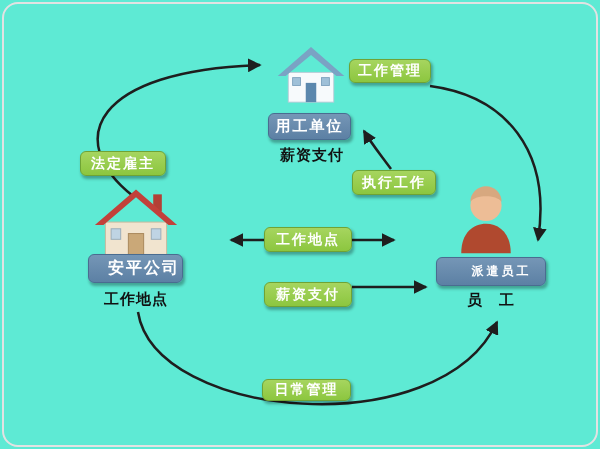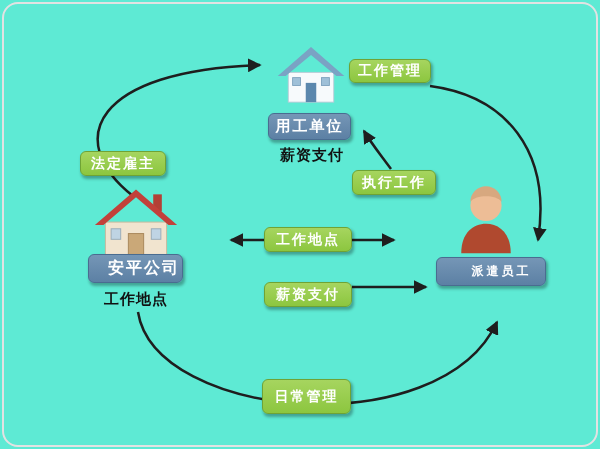--- a/index.html
+++ b/index.html
@@ -34,21 +34,21 @@
   .p-employing{left:268px;top:113px;width:83px;height:27px;font-size:15px;}
   .t-work-loc{left:272px;top:146px;width:80px;}
   .p-exec{left:352px;top:170px;width:84px;height:25px;}
   .p-agreement{left:80px;top:151px;width:86px;height:25px;}
   .p-company{left:88px;top:254px;width:95px;height:29px;font-size:16px;padding-left:17px;}
   .t-legal{left:95px;top:290px;width:82px;}
   .p-labor{left:264px;top:227px;width:88px;height:25px;}
   .p-salary{left:264px;top:274px;width:88px;height:25px;margin-top:8px;}
   .p-dispatch-emp{left:436px;top:257px;width:110px;height:29px;font-size:12px;letter-spacing:3px;padding-left:21px;}
   .t-employee{left:460px;top:291px;width:62px;}
-  .p-daily{left:262px;top:379px;width:89px;height:35px;}
+  .p-daily{left:262px;top:379px;width:89px;height:22px;}
 
   .icon-top-house{left:276px;top:44px;}
   .icon-left-house{left:92px;top:189px;}
   .icon-person{left:453px;top:184px;}
 </style>
 </head>
 <body>
 
 <div id="canvas">
   <div class="frame"></div>
@@ -102,13 +102,14 @@
   <div class="pill green p-labor">工作地点</div>
   <div class="pill green p-salary">薪资支付</div>
   <div class="pill green p-daily">日常管理</div>
 
   <div class="pill blue p-employing">用工单位</div>
   <div class="pill blue p-company">安平公司</div>
   <div class="pill blue p-dispatch-emp">派遣员工</div>
 
   <div class="blacklabel t-work-loc">薪资支付</div>
   <div class="blacklabel t-legal">工作地点</div>
+  <div class="blacklabel t-employee">员　工</div>
 </div>
 
 </body></html>

